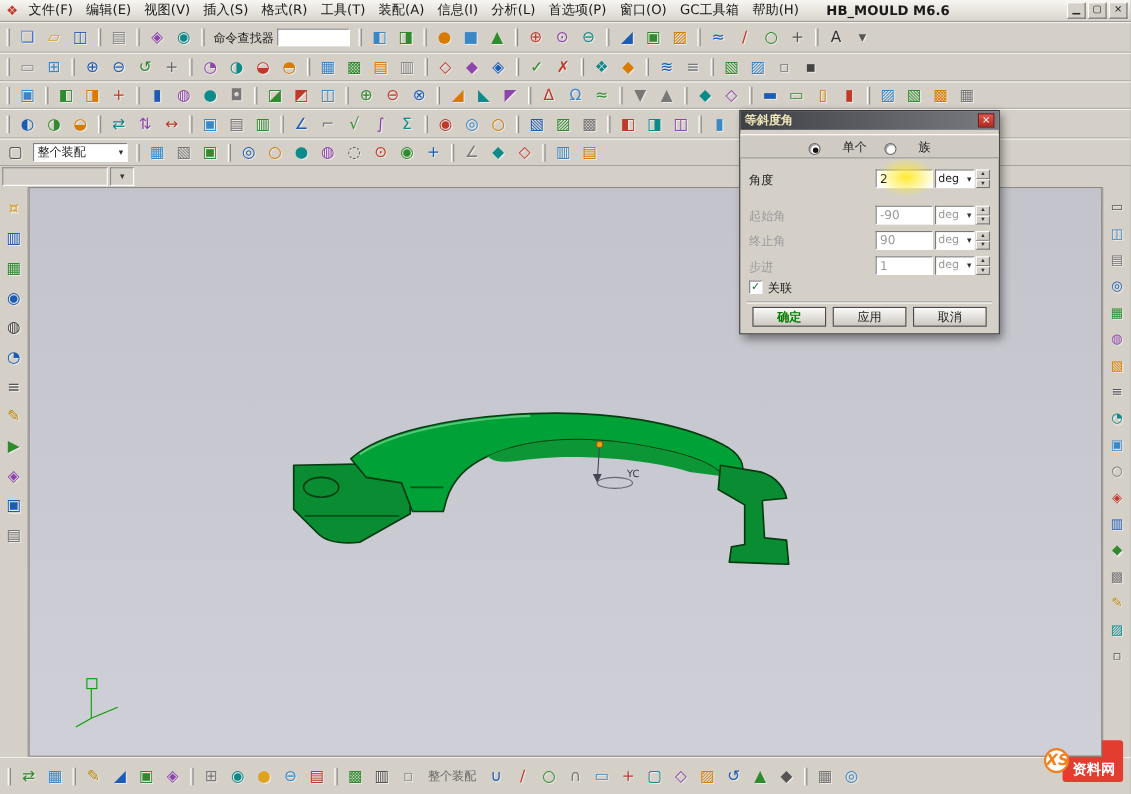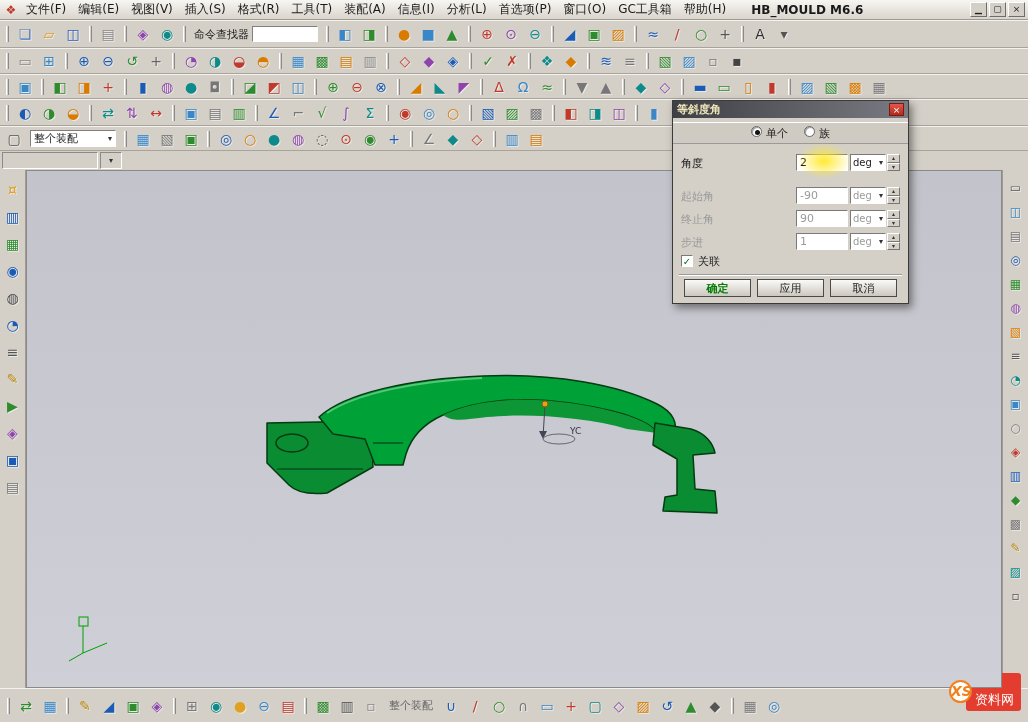--- a/index.html
+++ b/index.html
@@ -56,35 +56,35 @@
   .model-svg{position:absolute;left:0;top:0}
 
   
   .bottom-bar{height:34px;display:flex;align-items:center;background:#d4d0c8;
               border-top:1px solid #f4f2ee;padding:0 3px}
   .bb-label{font-size:11px;color:#666;margin:0 6px;white-space:nowrap}
   .watermark{margin-left:auto;display:flex;flex-direction:column;align-items:flex-end;padding-right:4px}
   .wm-row{display:flex;align-items:center}
   .wm-xs{color:#f08020;font-style:italic;font-weight:bold;font-size:14px;border:2px solid #f08020;
          border-radius:50%;width:23px;height:23px;line-height:19px;text-align:center;background:#fffdf8;z-index:1}
-  .wm-name{background:#e23d2e;color:#fff;font-weight:normal;font-size:13px;padding:18px 7px 2px 9px;
+  .wm-name{background:#e23d2e;color:#fff;font-weight:bold;font-size:13px;padding:18px 7px 2px 9px;
            border-radius:3px;margin-left:-6px}
   .wm-url{font-size:8px;color:#888;letter-spacing:1px;margin-top:19px}
 
   
   .dialog{position:absolute;left:672px;top:100px;width:237px;background:#d4d0c8;border:1px solid #3a3a3a;
           box-shadow:3px 4px 8px rgba(0,0,0,.45);z-index:10}
   .dlg-title{height:17px;display:flex;align-items:center;background:linear-gradient(90deg,#3f3f46,#7a7a82);
              color:#efe6b8;font-size:11px;padding:0 4px;font-weight:bold}
   .dlg-close{margin-left:auto;width:15px;height:13px;background:linear-gradient(#e8564a,#b02a1e);color:#fff;
              font-size:9px;line-height:12px;text-align:center;border:1px solid #7d1a12;font-weight:normal}
   .dlg-body{padding:2px 8px 6px}
   .radio-band{height:22px;margin:2px -8px 0;border-top:1px solid #fff;border-bottom:1px solid #9a9a9a;
               display:flex;align-items:center;justify-content:center;gap:16px;background:#cfcbc3}
-  .radio-opt{display:flex;align-items:flex-start;gap:4px;font-size:11px}
+  .radio-opt{display:flex;align-items:flex-end;gap:20px;font-size:11px}
   .radio{width:11px;height:11px;border-radius:50%;background:#fff;border:1px solid #666;
          box-shadow:inset 1px 1px 1px #999;position:relative;flex:none}
   .radio.sel::after{content:"";position:absolute;left:3px;top:3px;width:5px;height:5px;border-radius:50%;background:#111}
   .fld{display:flex;align-items:flex-end;height:21px;position:relative}
   .fld .lbl{flex:1;font-size:11px}
   .inp{width:52px;height:17px;border:1px solid;border-color:#7a7a7a #fff #fff #7a7a7a;background:#fff;
        font-size:11px;padding:0 3px;font-family:inherit}
   .combo{display:flex;align-items:center;justify-content:space-between;width:36px;height:17px;background:#fff;
          border:1px solid;border-color:#7a7a7a #fff #fff #7a7a7a;font-size:10px;padding:0 2px;margin-left:2px}
   .spin{display:flex;flex-direction:column;width:13px;height:17px;margin-left:1px}

